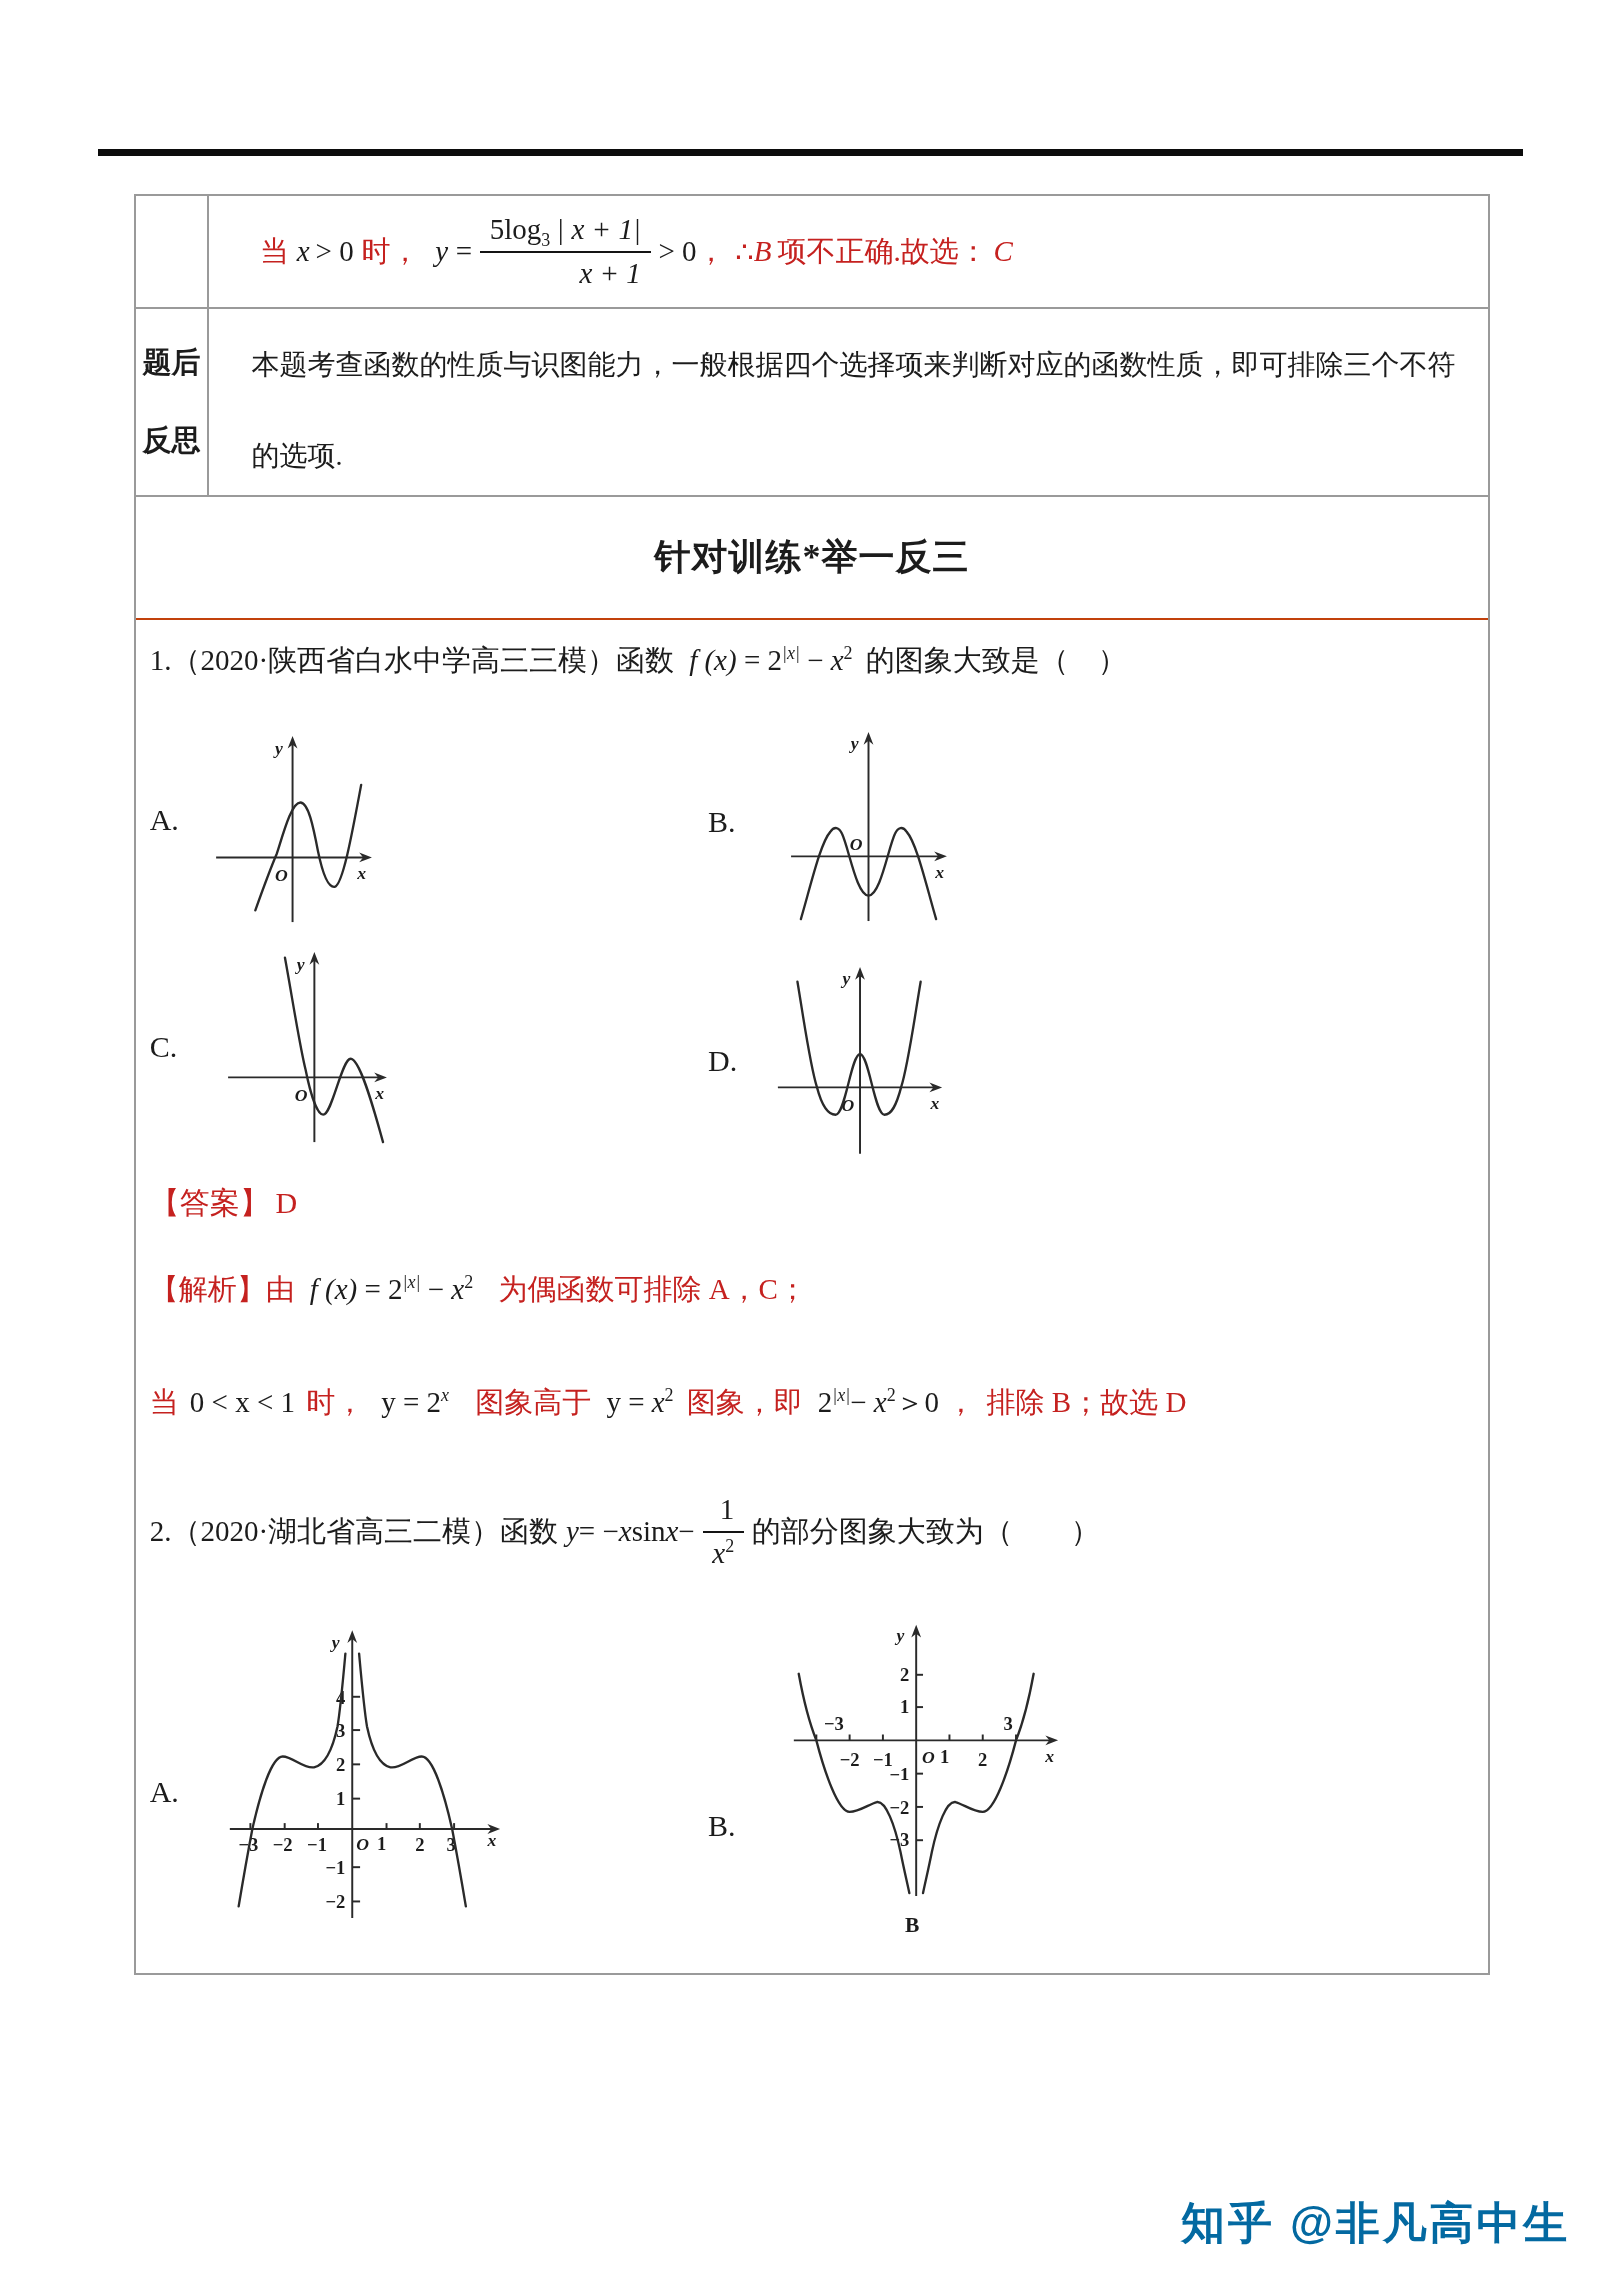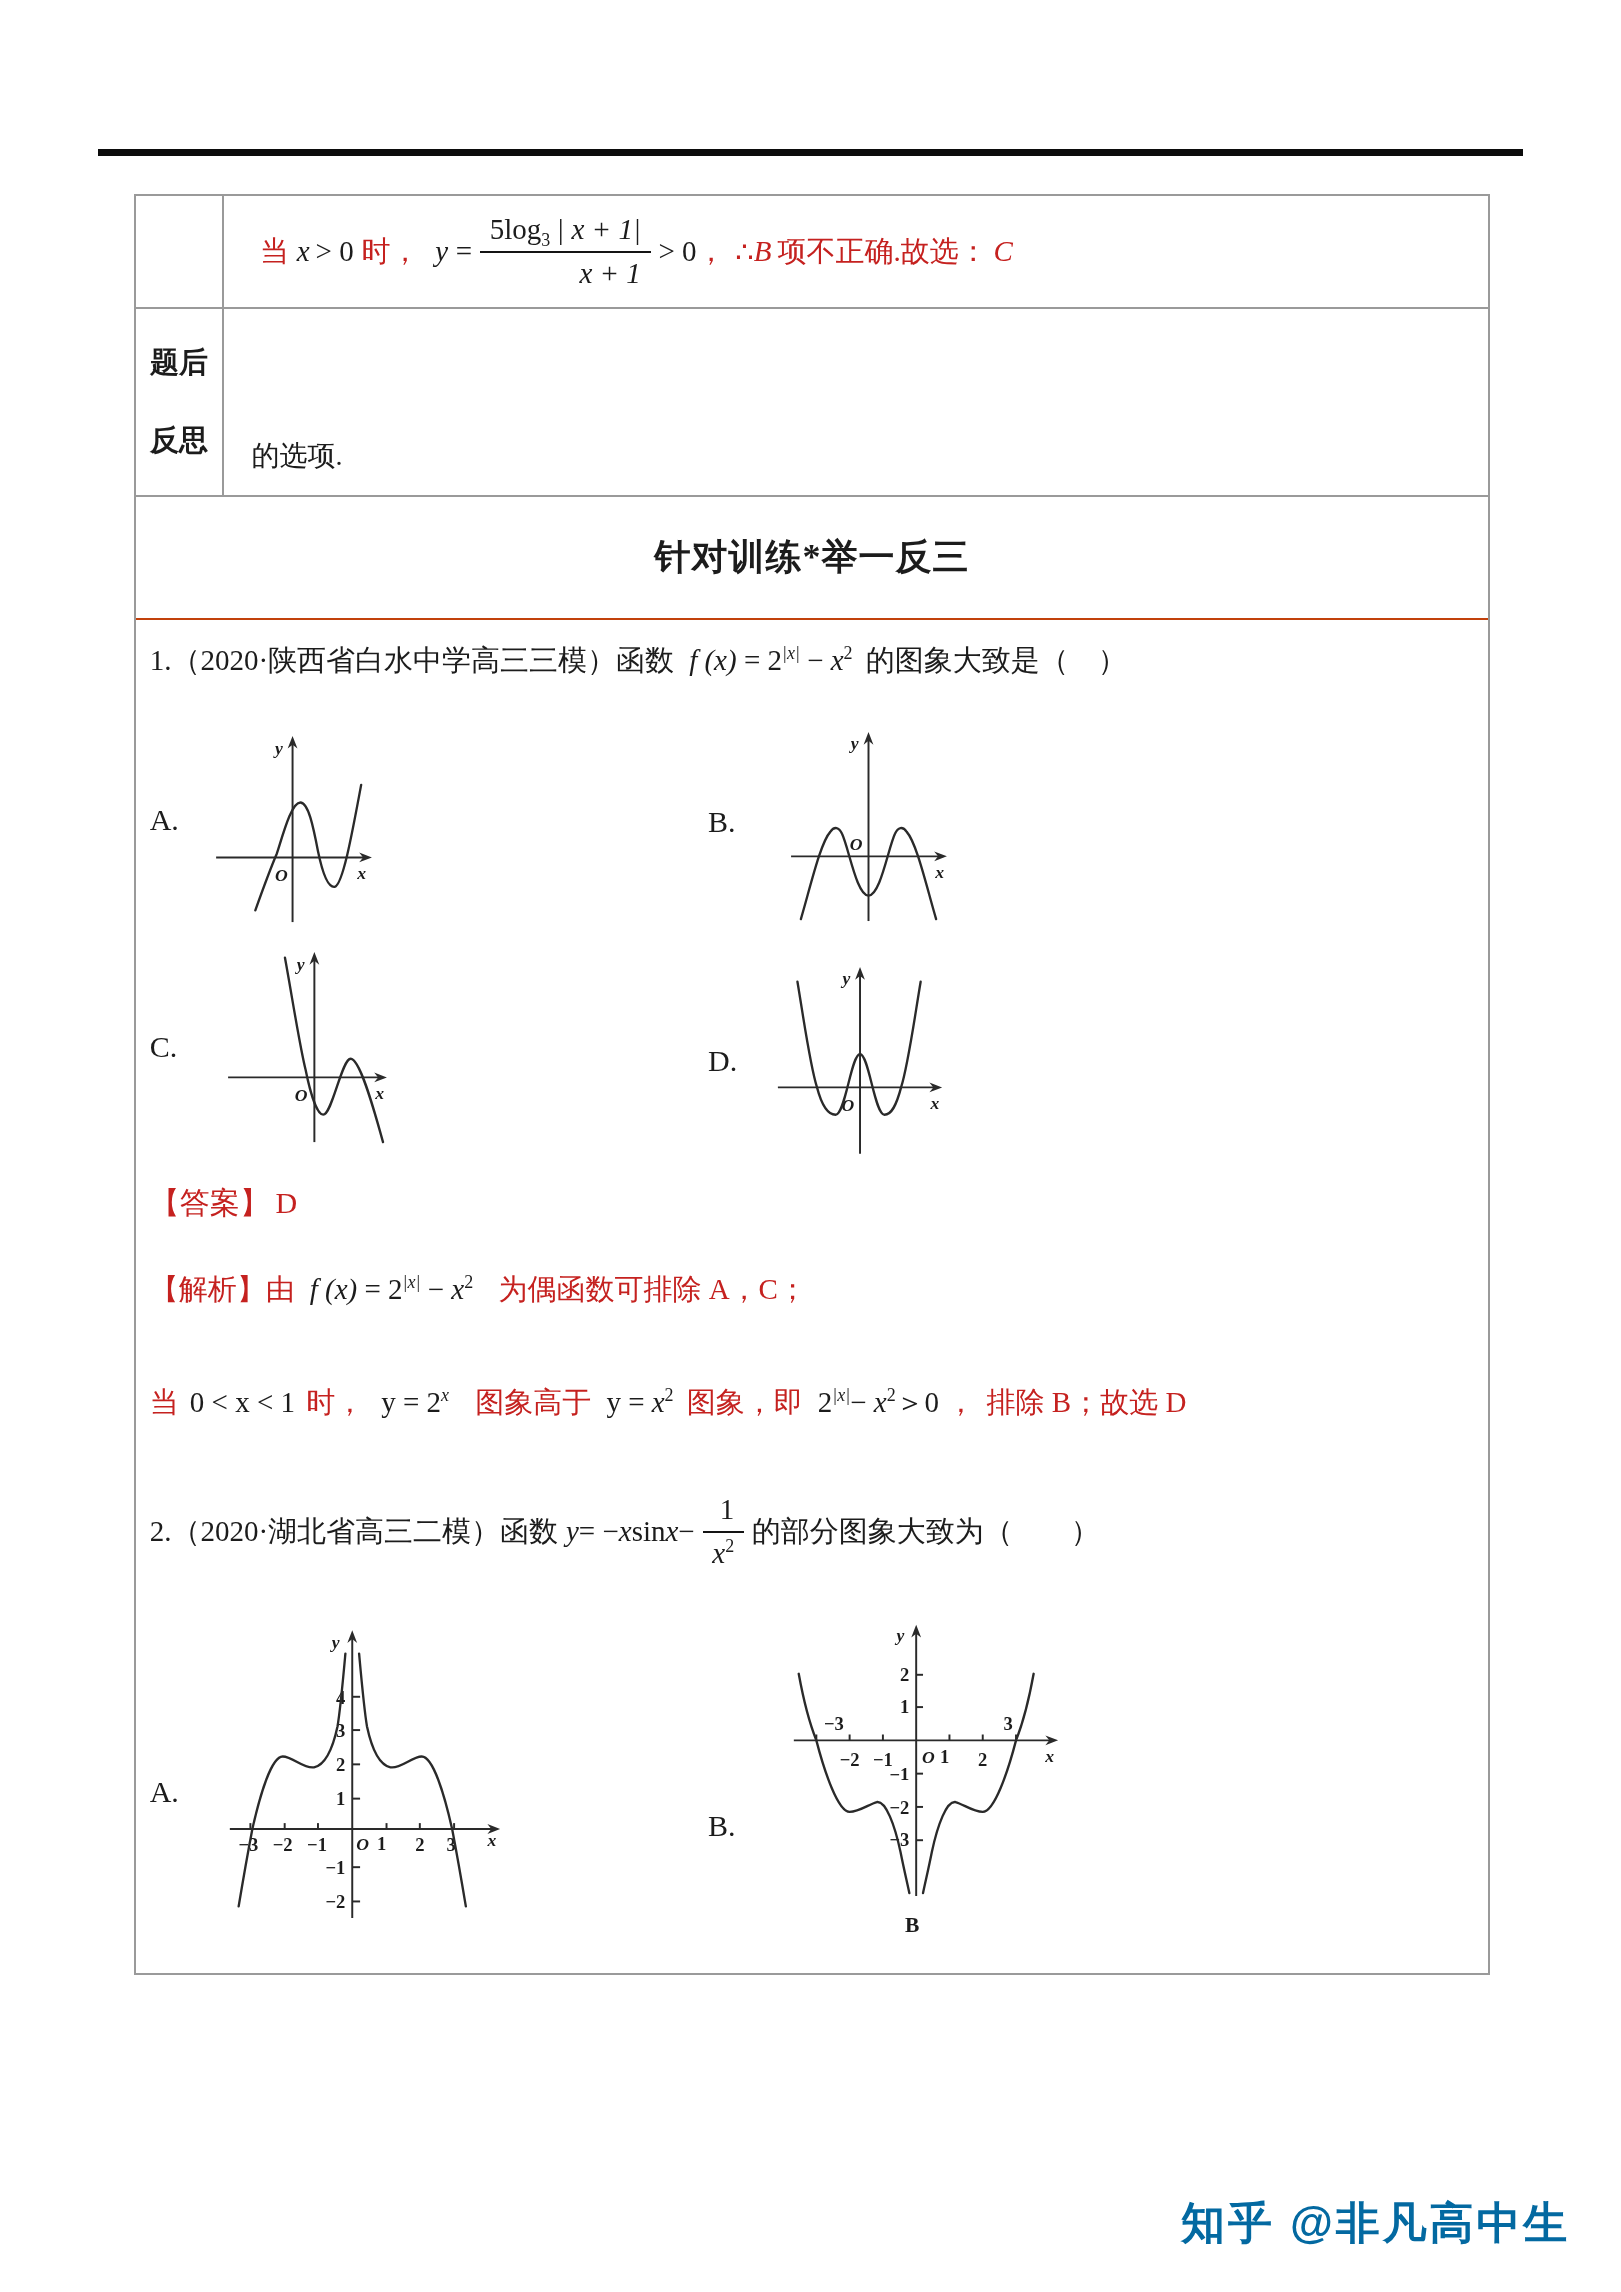--- a/index.html
+++ b/index.html
@@ -8,21 +8,21 @@
   .toprule{position:absolute;left:98px;top:149px;width:1425px;height:6.9px;background:#0c0c0c;}
   
   .tbl{position:absolute;left:134px;top:194px;width:1356px;height:1781px;
        border:2px solid #9a9a9a;box-sizing:border-box;}
   .row{position:absolute;left:0;right:0;box-sizing:border-box;}
   .r1{top:0;height:113px;border-bottom:2px solid #9a9a9a;}
   .r2{top:113px;height:188px;border-bottom:2px solid #9a9a9a;}
   .r3{top:301px;height:123px;border-bottom:2px solid #c2410c;
       display:flex;align-items:center;justify-content:center;}
   .r4{top:411px;height:1370px;}
-  .c1{position:absolute;left:0;top:0;bottom:0;width:88px;border-right:2px solid #9a9a9a;
+  .c1{position:absolute;left:0;top:0;bottom:0;width:73px;border-right:2px solid #9a9a9a;
       box-sizing:border-box;display:flex;flex-direction:column;justify-content:space-around;
       align-items:center;padding:15.7px 0;}
   .c2{position:absolute;left:91px;right:0;top:0;bottom:0;display:flex;align-items:center;
       padding-left:33px;box-sizing:border-box;}
   .refl-label{font-size:29px;font-weight:bold;}
   .refl-text{font-size:28px;line-height:91px;padding:9.8px 29px 0 24.5px;align-items:flex-start;display:block;}
   .sect-title{font-size:36px;font-weight:bold;letter-spacing:1px;}
   
   .red{color:#c5211f;}
   .blk{color:#1c1c1c;}
@@ -77,21 +77,21 @@
         <i class="mv red" style="margin-left:5.9px">C</i>
       </div>
     </div>
 
     <div class="row r2">
       <div class="c1">
         <span class="refl-label">题后</span>
         <span class="refl-label">反思</span>
       </div>
       <div class="c2 refl-text">
-        <br>
+        <span>本题考查函数的性质与识图能力，一般根据四个选择项来判断对应的函数性质，即可排除三个不符</span><br>
         <span>的选项.</span>
       </div>
     </div>
 
     <div class="row r3">
       <span class="sect-title">针对训练*举一反三</span>
     </div>
 
     <div class="row r4">
 

